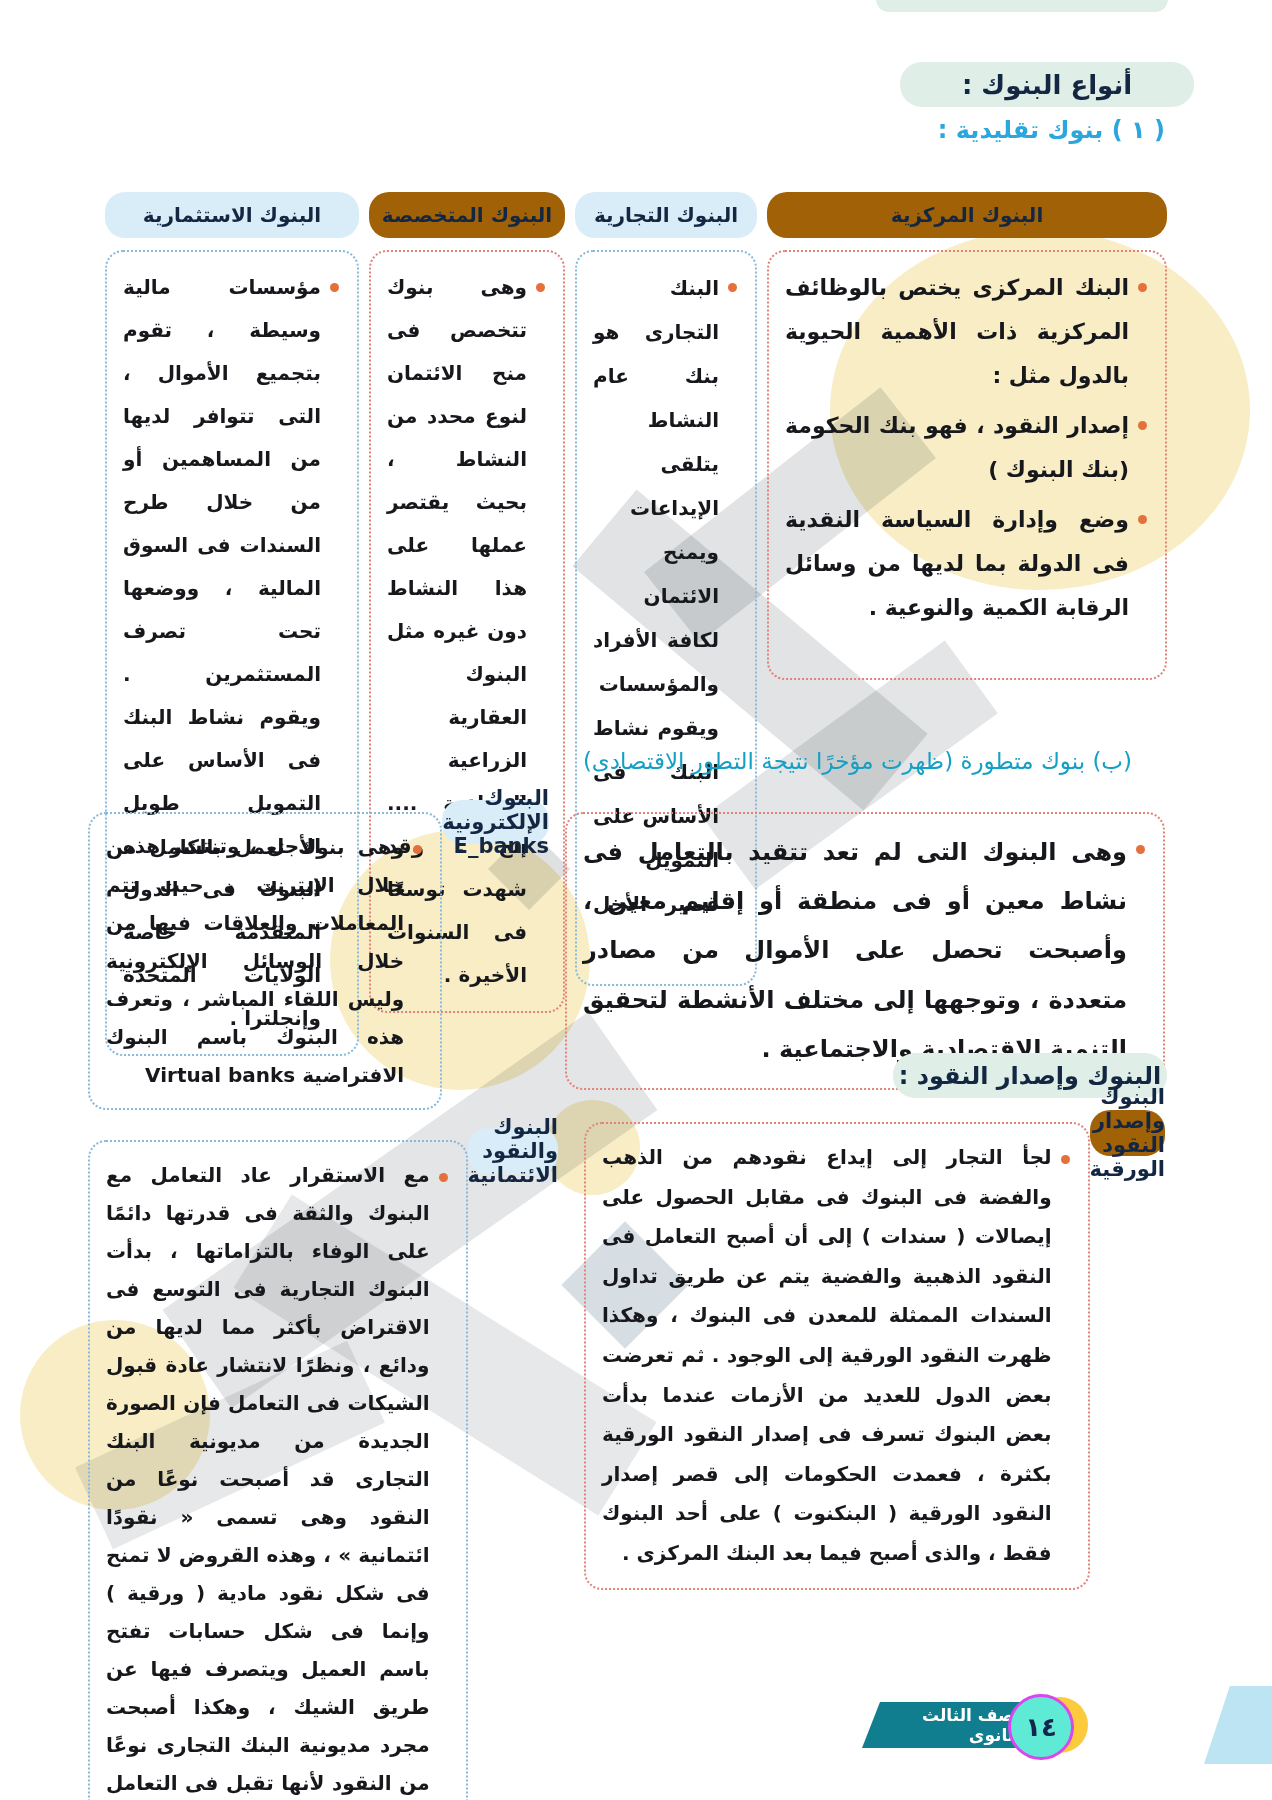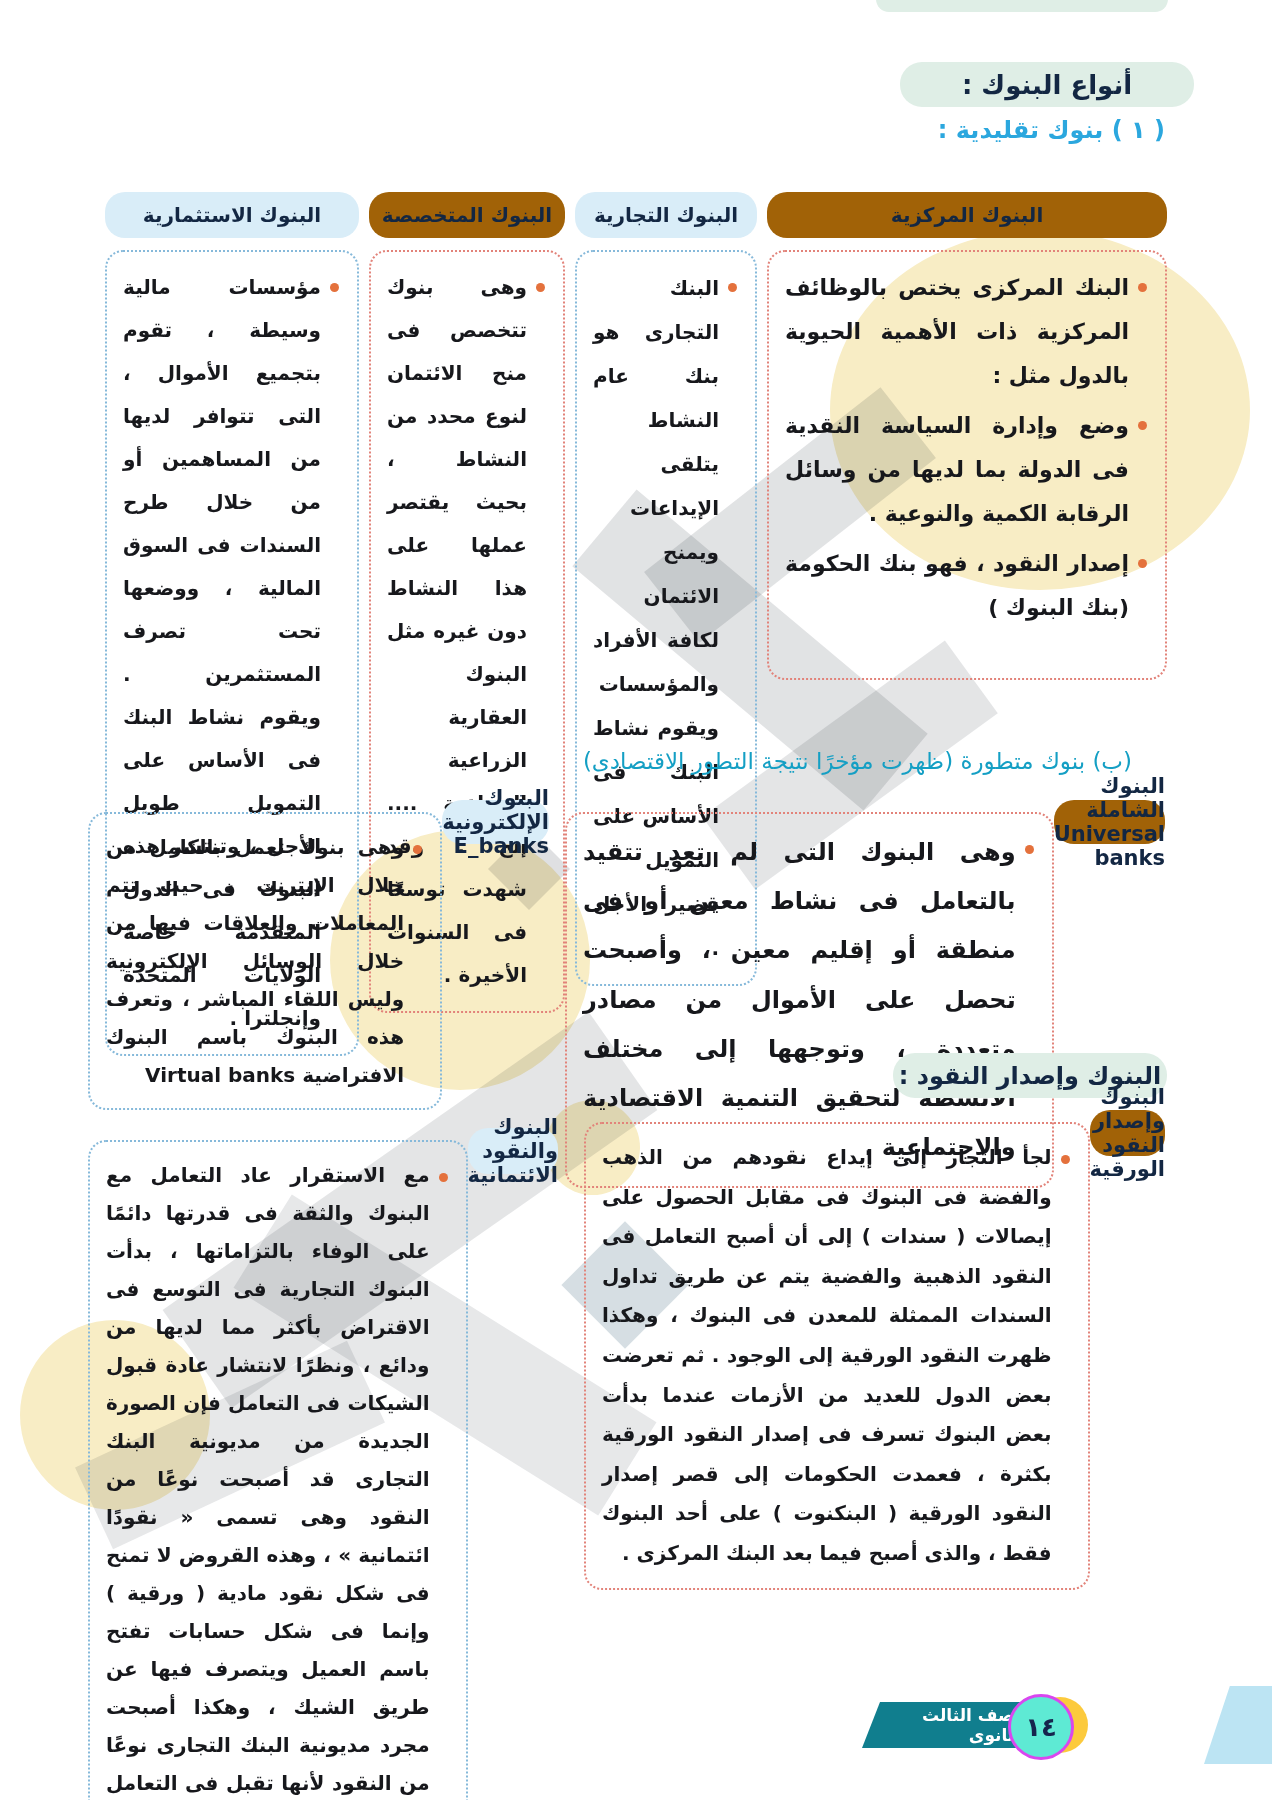--- a/index.html
+++ b/index.html
@@ -103,22 +103,22 @@
   <div class="abs pill pill-green" style="left:900px; top:62px; width:294px; height:45px; font-size:26px;">أنواع البنوك :</div>
 
   <div class="abs subtitle-blue" style="right:107px; top:116px; font-size:24px;">( ١ ) بنوك تقليدية :</div>
 
   <div class="abs cols-row" style="right:105px; top:158px; width:1062px;">
 
     <div class="col col-central">
       <div class="pill hdr-pink">البنوك المركزية</div>
       <div class="body-box bd-red">
         <p class="bullet">البنك المركزى يختص بالوظائف المركزية ذات الأهمية الحيوية بالدول مثل :</p>
+        <p class="bullet">إصدار النقود ، فهو بنك الحكومة (بنك البنوك )</p>
         <p class="bullet">وضع وإدارة السياسة النقدية فى الدولة بما لديها من وسائل الرقابة الكمية والنوعية .</p>
-        <p class="bullet">إصدار النقود ، فهو بنك الحكومة (بنك البنوك )</p>
       </div>
     </div>
 
     <div class="col col-commercial">
       <div class="pill hdr-blue">البنوك التجارية</div>
       <div class="body-box bd-blue">
         <p class="bullet">البنك التجارى هو بنك عام النشاط يتلقى الإيداعات ويمنح الائتمان لكافة الأفراد والمؤسسات ويقوم نشاط البنك فى الأساس على التمويل قصير الأجل .</p>
       </div>
     </div>
 
@@ -136,21 +136,20 @@
       </div>
     </div>
 
   </div>
 
   <div class="abs heading-blue" style="right:140px; top:748px; font-size:23px;">(ب) بنوك متطورة (ظهرت مؤخرًا نتيجة التطور الاقتصادى)</div>
 
   <div class="abs two-row" style="right:107px; top:800px; width:1077px; gap:16px;">
 
     <div class="half-box" style="width:600px;">
-      <div class="pill hdr-pink">البنوك الشاملة Universal banks</div>
       <div class="body-box bd-red" style="min-height:160px; font-size:24px; line-height:2.05;">
         <p class="bullet">وهى البنوك التى لم تعد تتقيد بالتعامل فى نشاط معين أو فى منطقة أو إقليم معين ، وأصبحت تحصل على الأموال من مصادر متعددة ، وتوجهها إلى مختلف الأنشطة لتحقيق التنمية الاقتصادية والاجتماعية .</p>
       </div>
     </div>
 
     <div class="half-box" style="width:461px;">
       <div class="pill hdr-blue">البنوك الإلكترونية E_banks</div>
       <div class="body-box bd-blue" style="min-height:148px; font-size:20px; line-height:1.9;">
         <p class="bullet">وهى بنوك تعمل بالكامل من خلال الإنترنت ، حيث تتم المعاملات والعلاقات فيها من خلال الوسائل الإلكترونية وليس اللقاء المباشر ، وتعرف هذه البنوك باسم البنوك الافتراضية Virtual banks</p>
       </div>

